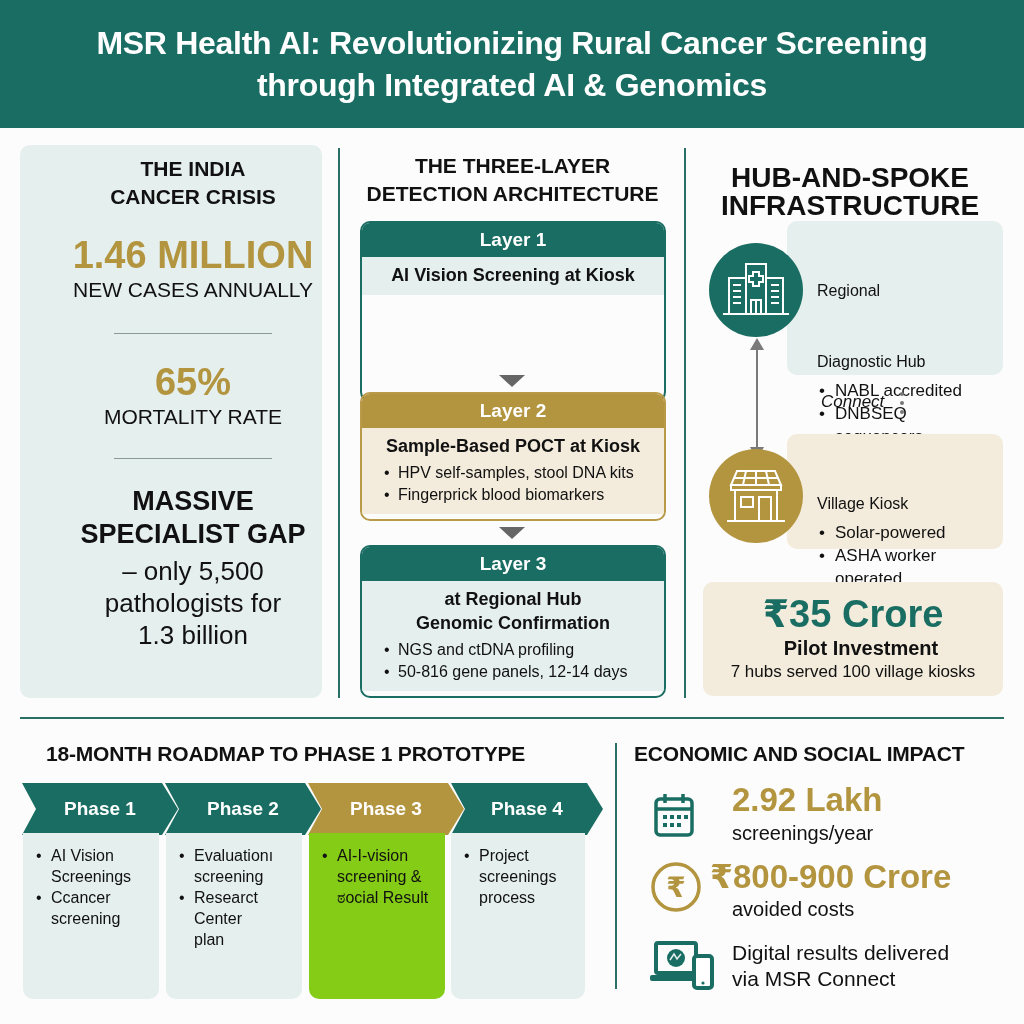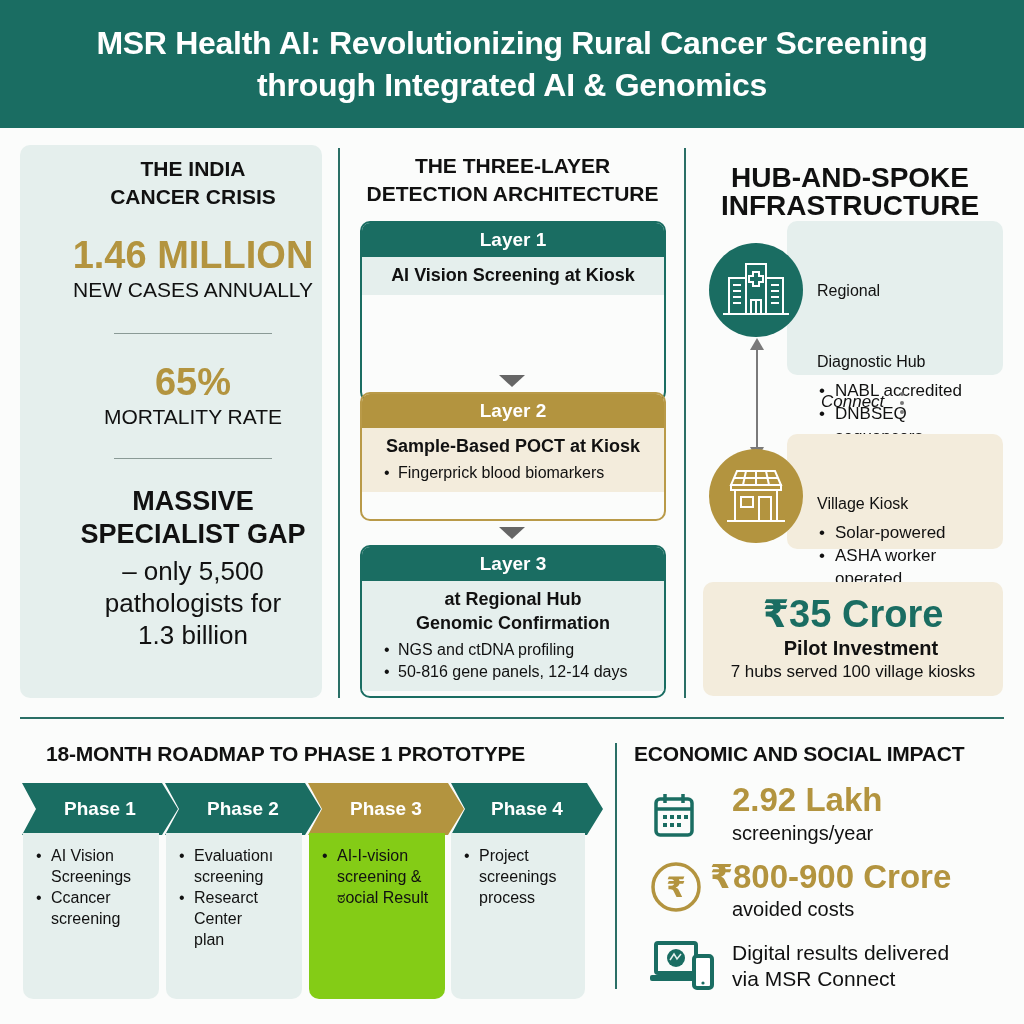--- a/index.html
+++ b/index.html
@@ -176,20 +176,21 @@
     <div class="lt">AI Vision Screening at Kiosk</div>
   </div>
 </div>
 <div class="down-arrow" style="left:499px; top:375px;"></div>
 
 <div class="layer gold" style="top:392px; height:129px;">
   <div class="lh">Layer 2</div>
   <div class="lb">
     <div class="lt">Sample-Based POCT at Kiosk</div>
     <ul>
+      <li>HPV self-samples, stool DNA kits</li>
       <li>Fingerprick blood biomarkers</li>
     </ul>
   </div>
 </div>
 <div class="down-arrow" style="left:499px; top:527px;"></div>
 
 <div class="layer teal" style="top:545px; height:153px;">
   <div class="lh">Layer 3</div>
   <div class="lb">
     <div class="lt">at Regional Hub</div>

